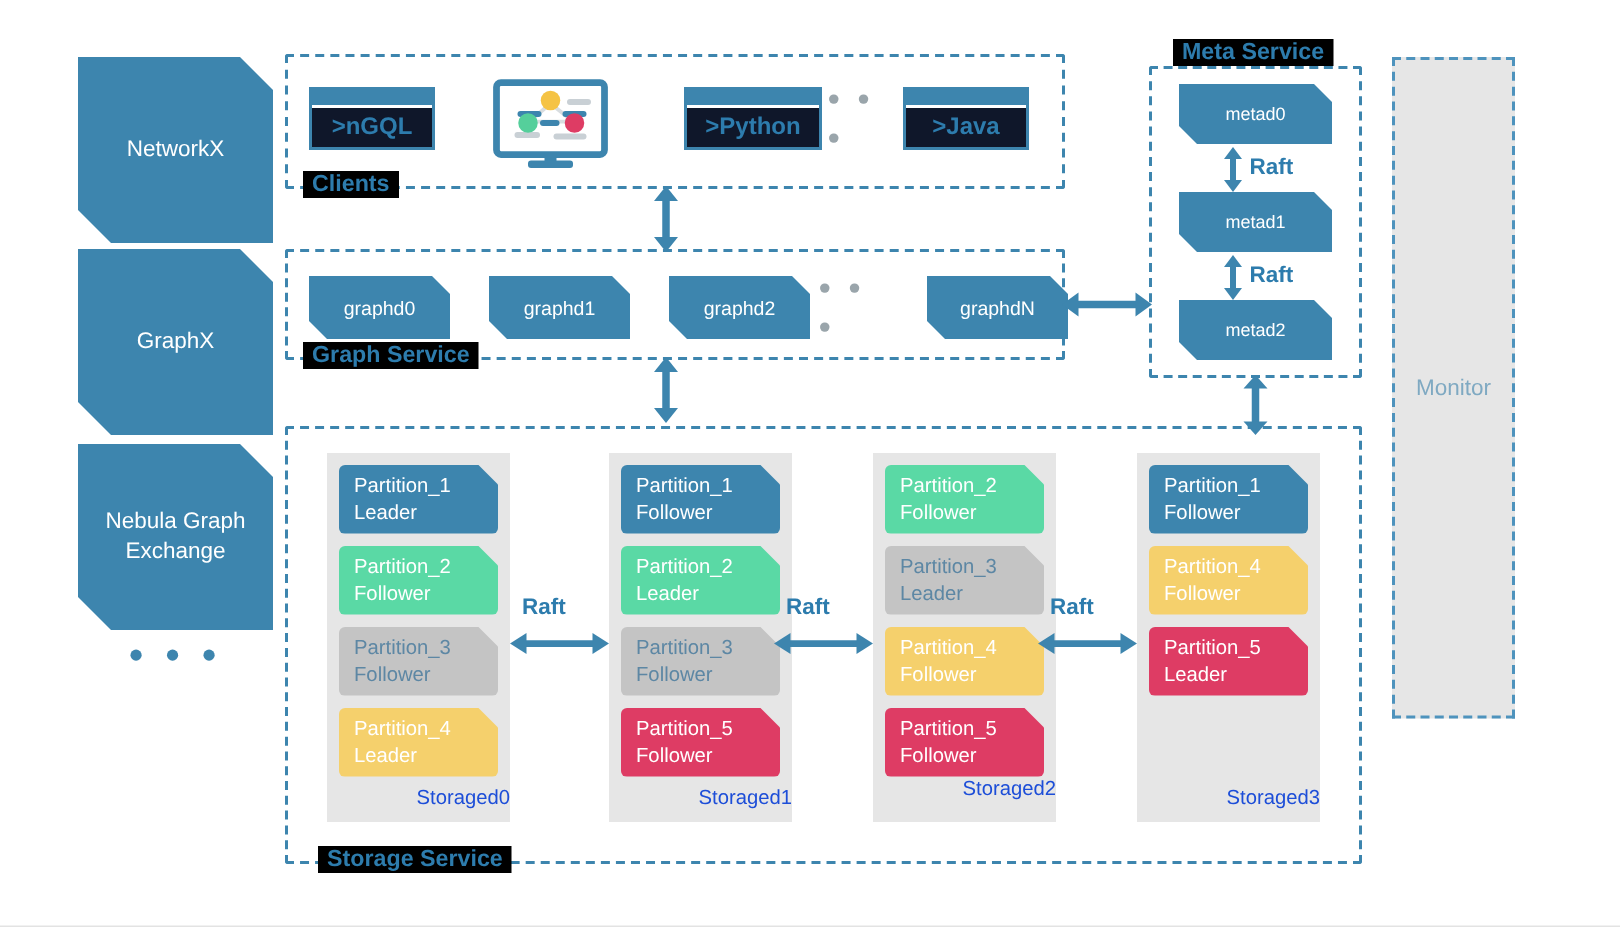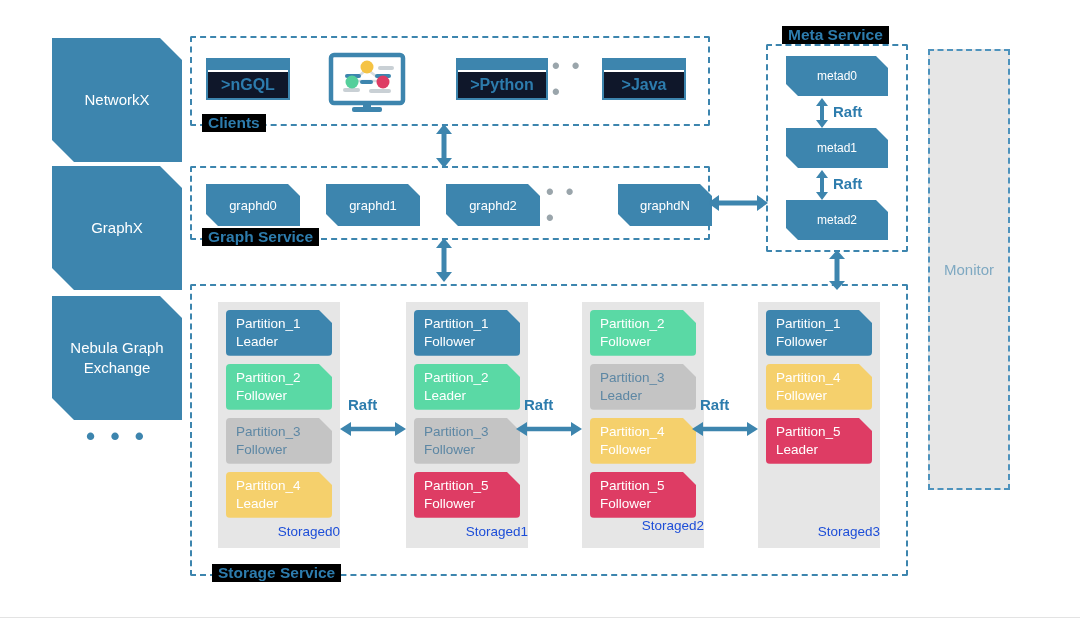--- a/index.html
+++ b/index.html
@@ -370,18 +370,18 @@
       <div>Partition_4</div>
       <div>Follower</div>
     </div>
     <div class="part" style="left:8px; top:116px; width:106px; background:#de3c64; color:#ffffff;">
       <div>Partition_5</div>
       <div>Leader</div>
     </div>
     <div class="host-label" style="top:222px;">Storaged3</div>
   </div>
 
-  <div class="abs monitor-col" style="left:928px; top:49px; width:82px; height:441px;">
+  <div class="abs monitor-col" style="left:928px; top:38px; width:82px; height:441px;">
     <span>Monitor</span>
   </div>
 
   <div class="bottom-rule"></div>
 </div>
 
 </body></html>

